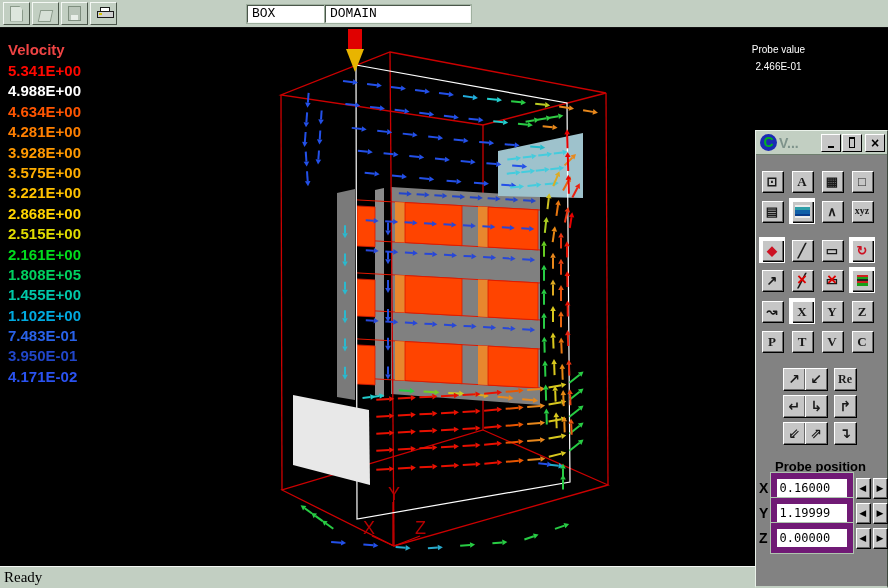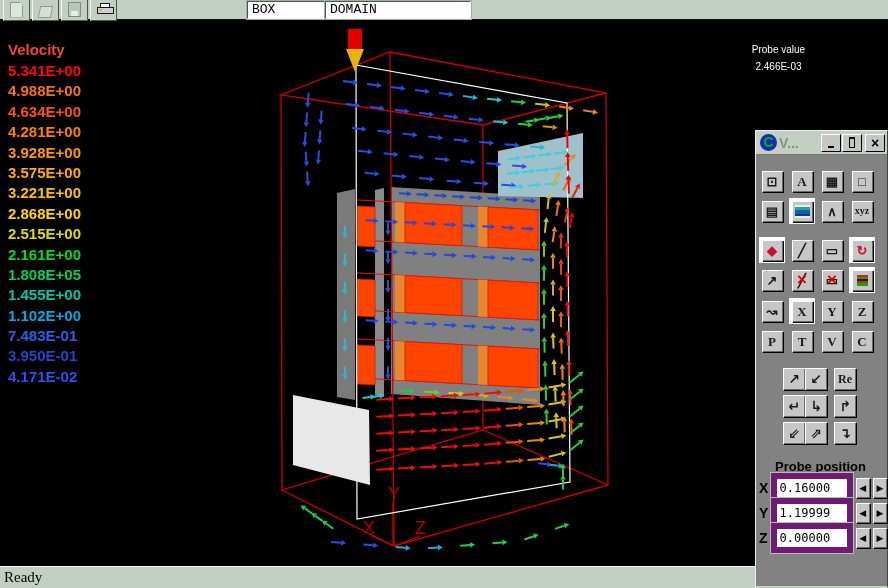--- a/index.html
+++ b/index.html
@@ -1,19 +1,19 @@
 <!DOCTYPE html>
 <html><head>
 <meta charset="utf-8">
 <style>
   html,body{margin:0;padding:0}
   body{width:888px;height:588px;position:relative;background:#000;overflow:hidden;
        font-family:"Liberation Sans",sans-serif;}
   
-  .toolbar{position:absolute;left:0;top:0;width:888px;height:20px;background:#C2CFC2;
+  .toolbar{position:absolute;left:0;top:0;width:888px;height:28px;background:#C2CFC2;
            border-bottom:1px solid #111;display:flex;align-items:center;box-sizing:border-box;padding-left:3px;}
   .tb-btn{width:27px;height:23px;background:#C2CFC2;margin-right:2px;position:relative;
           border-top:1px solid #F4F8F4;border-left:1px solid #F4F8F4;
           border-right:1px solid #4A564A;border-bottom:1px solid #4A564A;
           display:flex;align-items:center;justify-content:center;}
   .icon-page{width:11px;height:14px;background:#DDE6DD;border:1px solid #8A9A8A;
              clip-path:polygon(0 0,70% 0,100% 30%,100% 100%,0 100%);}
   .icon-folder{width:16px;height:10px;background:#D6E0D6;border:1px solid #8A9A8A;
                transform:skewX(-12deg);margin-top:4px;}
   .icon-floppy{width:13px;height:13px;background:#B9C5B9;border:1px solid #7E8E7E;position:relative;}
@@ -621,41 +621,41 @@
   <g>
     <polygon points="348,29 362,29 362,49 348,49" fill="#E00000"></polygon>
     <polygon points="346,49 364,49 355,72" fill="#E8B400"></polygon>
   </g>
 </svg>
 
 <div class="legend">
   <div class="legend-title">Velocity</div>
   <div id="legend-entries">
       <div class="legend-entry" style="color: rgb(255, 8, 0);">5.341E+00</div>
-      <div class="legend-entry" style="color: #f97316;">4.988E+00</div>
+      <div class="legend-entry" style="color: #ffffff;">4.988E+00</div>
       <div class="legend-entry" style="color: rgb(255, 85, 0);">4.634E+00</div>
       <div class="legend-entry" style="color: rgb(255, 127, 0);">4.281E+00</div>
       <div class="legend-entry" style="color: rgb(255, 153, 0);">3.928E+00</div>
       <div class="legend-entry" style="color: rgb(255, 173, 0);">3.575E+00</div>
       <div class="legend-entry" style="color: rgb(255, 193, 0);">3.221E+00</div>
       <div class="legend-entry" style="color: rgb(255, 213, 0);">2.868E+00</div>
       <div class="legend-entry" style="color: rgb(224, 220, 0);">2.515E+00</div>
       <div class="legend-entry" style="color: rgb(0, 220, 30);">2.161E+00</div>
       <div class="legend-entry" style="color: rgb(0, 208, 96);">1.808E+05</div>
       <div class="legend-entry" style="color: rgb(0, 200, 168);">1.455E+00</div>
       <div class="legend-entry" style="color: rgb(0, 170, 223);">1.102E+00</div>
       <div class="legend-entry" style="color: rgb(41, 98, 232);">7.483E-01</div>
       <div class="legend-entry" style="color: rgb(33, 70, 200);">3.950E-01</div>
       <div class="legend-entry" style="color: rgb(42, 82, 240);">4.171E-02</div>
     </div>
 </div>
 
 <div class="probe-value">
   <div>Probe value</div>
-  <div>2.466E-03</div>
+  <div>2.466E-01</div>
 </div>
 
 <div class="palette">
   <div class="titlebar">
     <div class="logo">C</div>
     <div class="title-text">V...</div>
     <button class="win-btn">
         <span class="glyph-min"></span>
       </button>
     <button class="win-btn">

